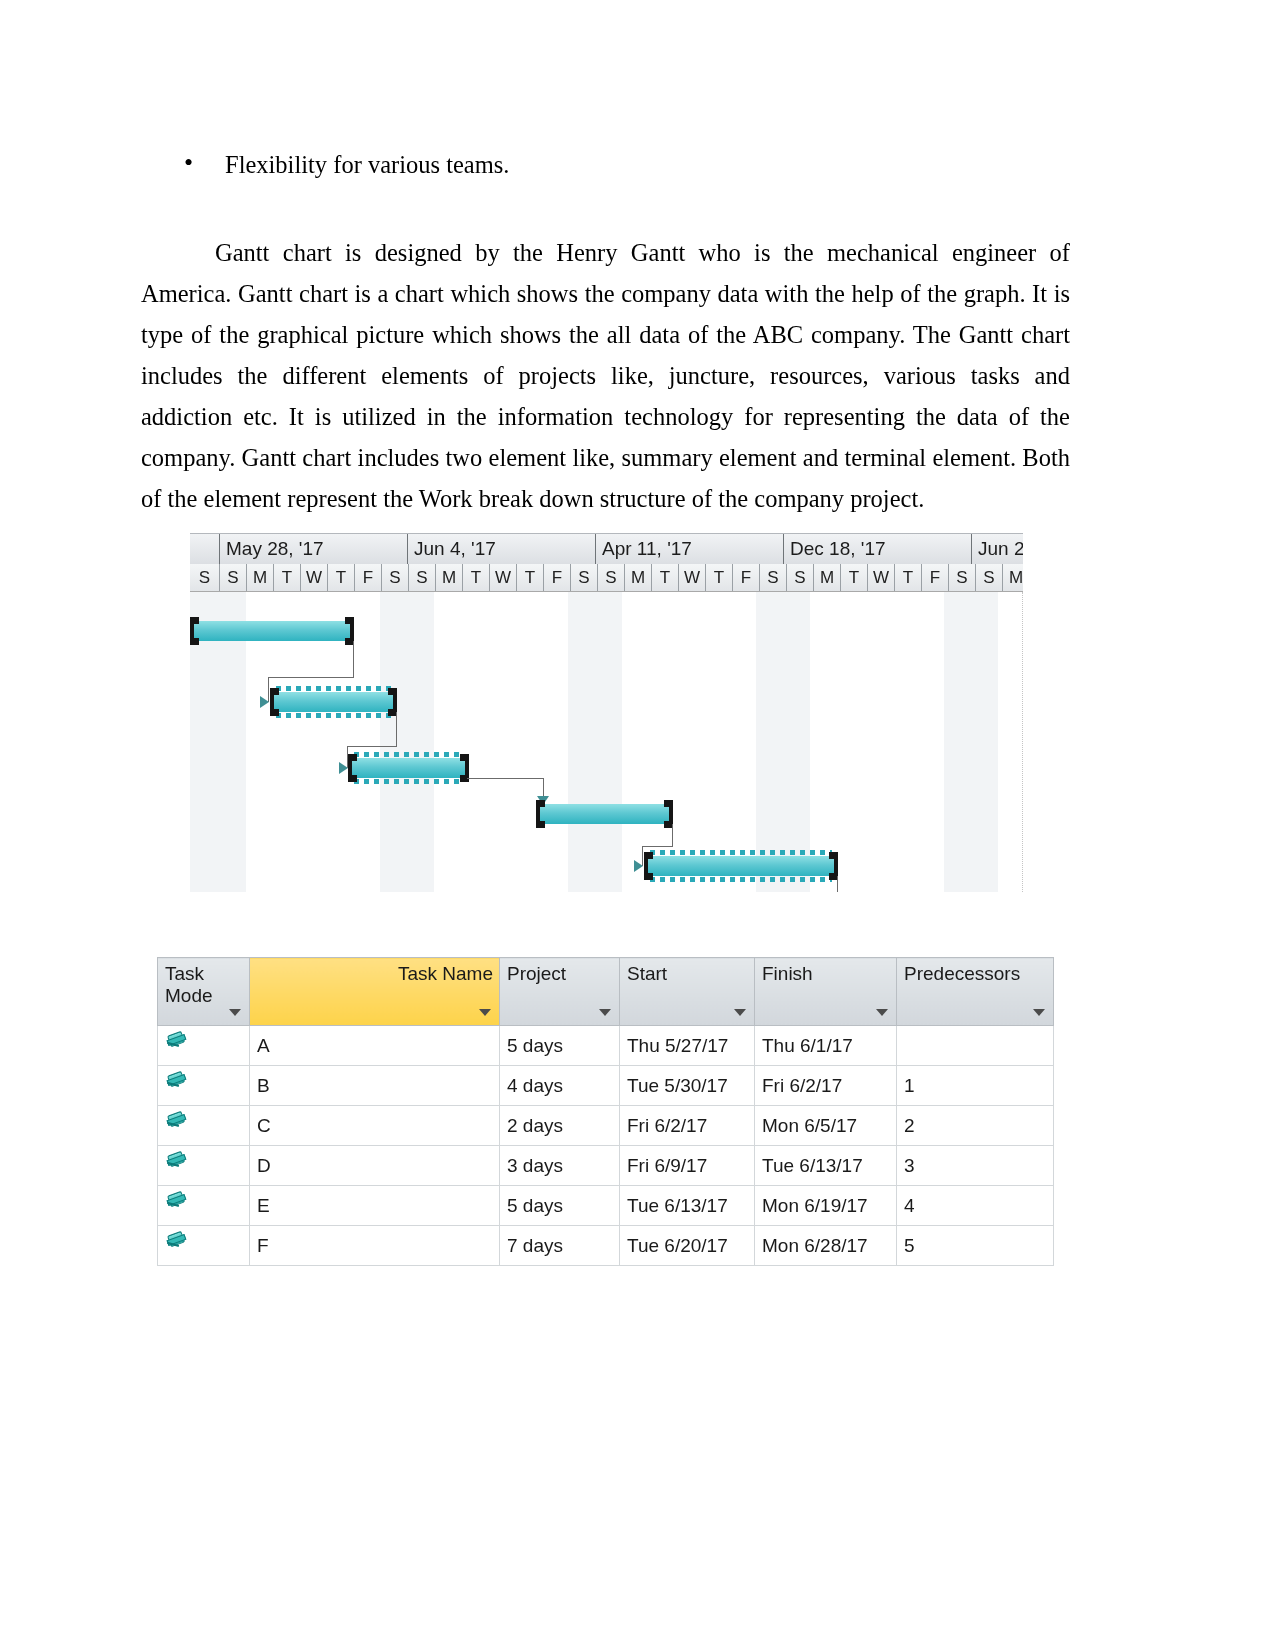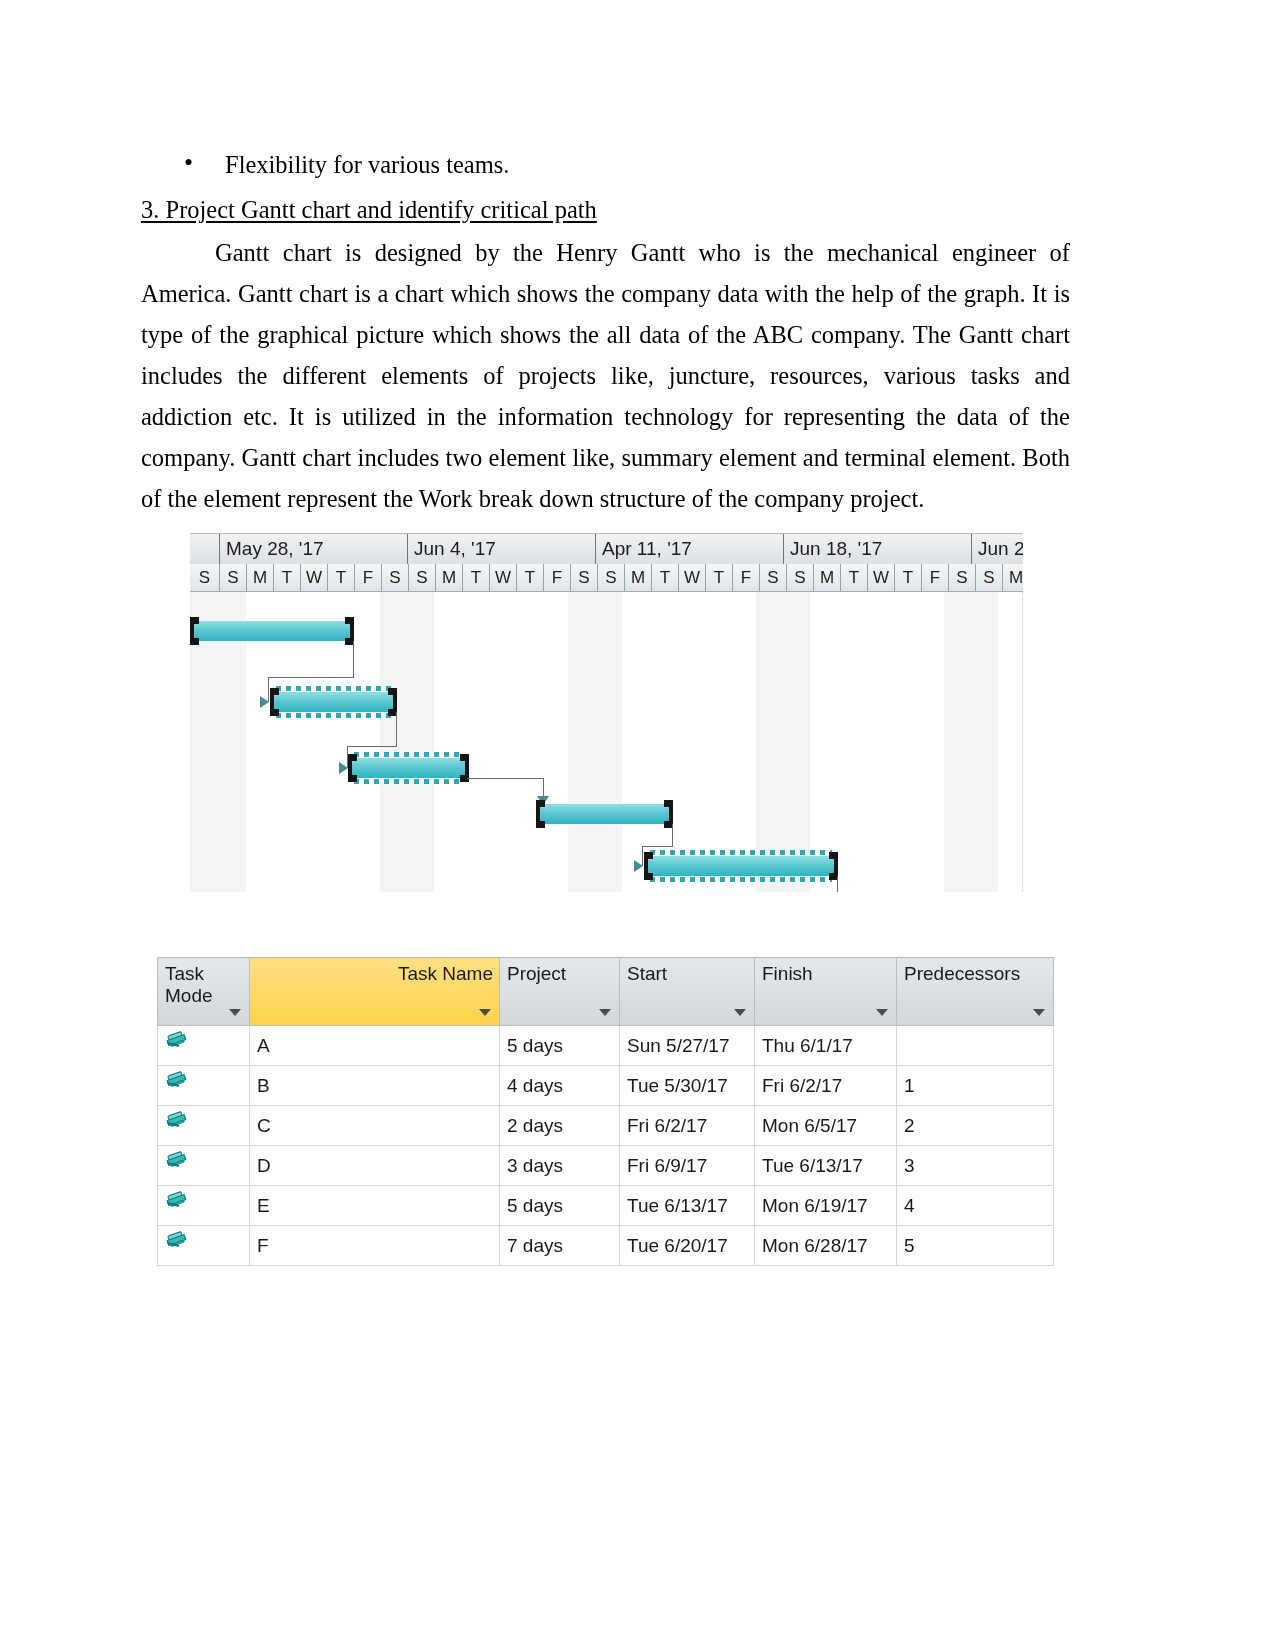--- a/index.html
+++ b/index.html
@@ -277,33 +277,32 @@
 </style>
 </head>
 <body>
 
 <div class="page">
 
   <ul class="bullet-list">
     <li class="bullet-item">Flexibility for various teams.</li>
   </ul>
 
-  <div class="section-heading">3. Project Gantt chart and identify critical path</div>
 
   <p class="body-para">Gantt chart is designed by the Henry Gantt who is the mechanical engineer of America. Gantt chart is a chart which shows the company data with the help of the graph. It is type of the graphical picture which shows the all data of the ABC company. The Gantt chart includes the different elements of projects like,  juncture, resources, various tasks and addiction etc. It is utilized in the information technology for representing the data of the company. Gantt chart includes two element like, summary element and terminal element. Both of the element represent the Work break down structure of the company project.</p>
 
   <div class="gantt-figure">
 
     <div class="gantt-header">
       <div class="gantt-months">
         <div class="month-cell lead" style="width:29px"></div>
         <div class="month-cell" style="width:188px">May 28, '17</div>
         <div class="month-cell" style="width:188px">Jun 4, '17</div>
         <div class="month-cell" style="width:188px">Apr 11, '17</div>
-        <div class="month-cell" style="width:188px">Jun 18, '17</div>
+        <div class="month-cell" style="width:188px">Dec 18, '17</div>
         <div class="month-cell" style="width:52px">Jun 25</div>
       </div>
       <div class="gantt-days" id="gantt-days-row">
           <div class="day-cell lead" style="width: 29px;">S</div>
           <div class="day-cell" style="width: 27px;">S</div>
           <div class="day-cell" style="width: 27px;">M</div>
           <div class="day-cell" style="width: 27px;">T</div>
           <div class="day-cell" style="width: 27px;">W</div>
           <div class="day-cell" style="width: 27px;">T</div>
           <div class="day-cell" style="width: 27px;">F</div>
@@ -434,21 +433,21 @@
             <span>Predecessors</span>
             <span class="hdr-caret"></span>
           </th>
         </tr>
       </thead>
       <tbody id="task-table-body">
           <tr>
             <td><span class="pin-icon"><span class="pin-head"></span><span class="pin-band"></span><span class="pin-needle"></span></span></td>
             <td class="cell-task-name">A</td>
             <td>5 days</td>
-            <td>Sun 5/27/17</td>
+            <td>Thu 5/27/17</td>
             <td>Thu 6/1/17</td>
             <td></td>
           </tr>
           <tr>
             <td><span class="pin-icon"><span class="pin-head"></span><span class="pin-band"></span><span class="pin-needle"></span></span></td>
             <td class="cell-task-name">B</td>
             <td>4 days</td>
             <td>Tue 5/30/17</td>
             <td>Fri 6/2/17</td>
             <td>1</td>

